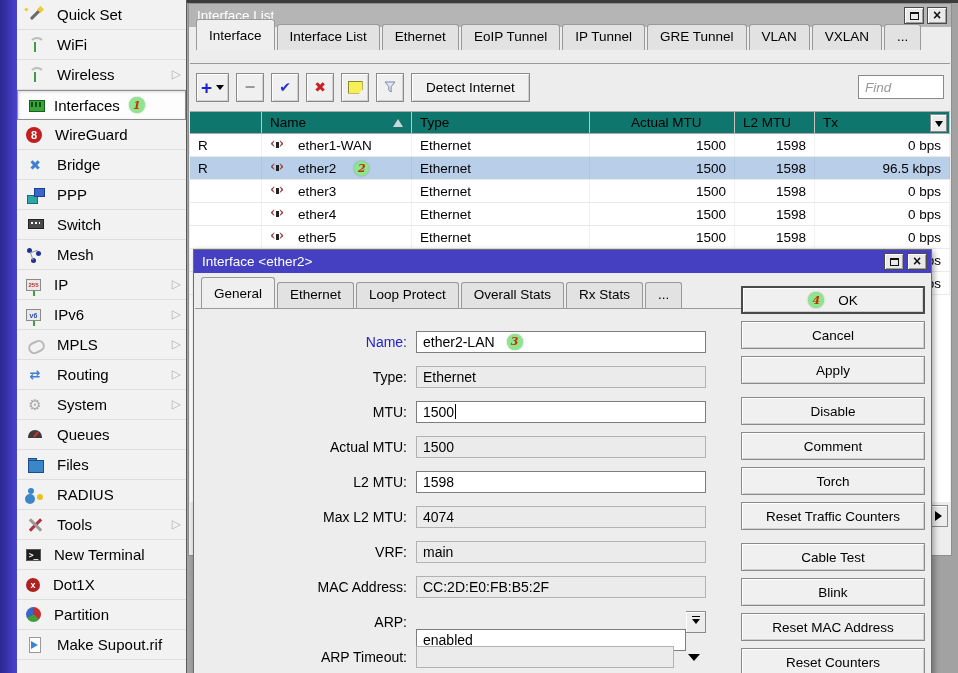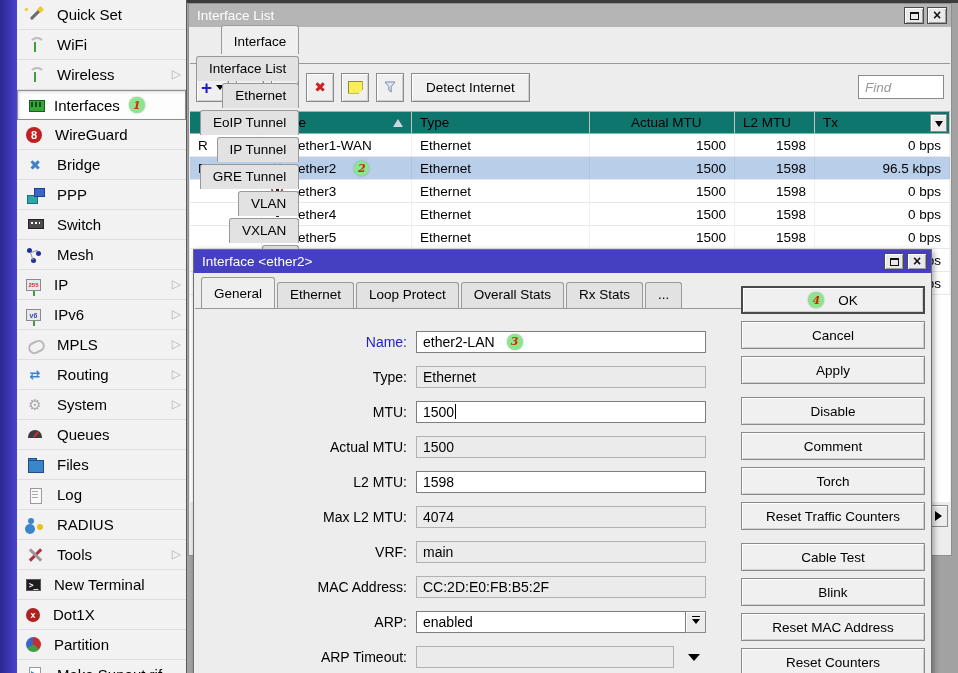--- a/index.html
+++ b/index.html
@@ -77,21 +77,21 @@
   .titlebar.inactive{background:#b5b5b5;}
   .titlebar.active{background:#4540c2;}
   .tb-btns{margin-left:auto;display:flex;gap:3px;}
   .tb-btn{width:20px;height:17px;background:#e9e9e9;border:1px solid #4a4a4a;
           box-shadow:inset 1px 1px 0 #fff,inset -1px -1px 0 #9f9f9f;
           display:flex;align-items:center;justify-content:center;color:#111;}
   .max-glyph{width:9px;height:8px;border:1px solid #111;border-top-width:2px;}
   .close-glyph::before{content:"\00D7";font:bold 14px/14px "Liberation Sans",sans-serif;}
 
   .tabs{position:absolute;left:7px;display:flex;align-items:flex-end;gap:2px;z-index:3;}
-  .winlist .tabs{top:21px;height:32px;flex-direction:column;}
+  .winlist .tabs{top:14px;height:32px;}
   .dialog .tabs{top:26px;height:32px;}
   .tab{padding:4px 12px 5px;background:#e2e2e2;border:1px solid #999;border-bottom:none;
        border-radius:3px 3px 0 0;font-size:13.5px;height:26px;white-space:nowrap;}
   .tab.active{background:#efefef;height:31px;padding-top:8px;position:relative;z-index:2;}
   .tabline{position:absolute;left:1px;border-top:1px solid #999;}
   .winlist .tabline{top:59px;right:1px;}
   .dialog .tabline{top:58px;width:548px;}
 
   
   .toolbar{position:absolute;top:66px;left:7px;right:7px;height:34px;display:flex;gap:7px;align-items:center;}
@@ -149,21 +149,21 @@
   .dlg-btn.gap{margin-top:13px;align-items:center;}
   .form{position:absolute;left:0;top:74px;width:547px;}
   .form-row{height:35px;display:flex;align-items:center;}
   .f-label{width:222px;text-align:right;padding-right:9px;font-size:14px;white-space:nowrap;}
   .f-label.blue{color:#2222cc;}
   .f-field{width:290px;height:22px;border:1px solid #7d7d7d;background:#fff;font-size:14px;
            display:flex;align-items:center;padding:0 6px;position:relative;}
   .f-field.readonly{background:#ebebeb;border-color:#b2b2b2;}
   .caret{width:1px;height:15px;background:#000;margin-left:1px;}
   .combo-wrap{display:flex;width:290px;height:22px;}
-  .combo-wrap .f-field{flex:1;width:auto;}
+  .combo-wrap .f-field{flex:1;width:auto;margin-top:18px;}
   .combo-btn{width:20px;height:22px;background:#ececec;border:1px solid #8a8a8a;border-left:none;
              box-shadow:inset 1px 1px 0 #fff;display:flex;flex-direction:column;align-items:center;justify-content:center;}
   .combo-btn .bar{width:8px;height:1px;background:#000;margin-bottom:1px;}
   .combo-btn .tri{width:0;height:0;border:4px solid transparent;border-top:5px solid #000;margin-top:1px;}
   .out-arrow{width:0;height:0;border:6px solid transparent;border-top:7px solid #000;margin:8px 0 0 14px;}
   .fragment-cell{justify-content:flex-end;font-size:13.5px;color:#9a9a9a;}
 </style>
 </head>
 <body>
 
@@ -235,24 +235,20 @@
         <div class="side-label">System</div>
         <div class="sub-arrow">▷</div>
       </div>
       <div class="side-item">
         <div class="ic ic-queues"></div>
         <div class="side-label">Queues</div>
       </div>
       <div class="side-item">
         <div class="ic ic-files"></div>
         <div class="side-label">Files</div>
-      </div>
-      <div class="side-item">
-        <div class="ic ic-log"></div>
-        <div class="side-label">Log</div>
       </div>
       <div class="side-item">
         <div class="ic ic-radius"></div>
         <div class="side-label">RADIUS</div>
       </div>
       <div class="side-item">
         <div class="ic ic-tools"></div>
         <div class="side-label">Tools</div>
         <div class="sub-arrow">▷</div>
       </div>

